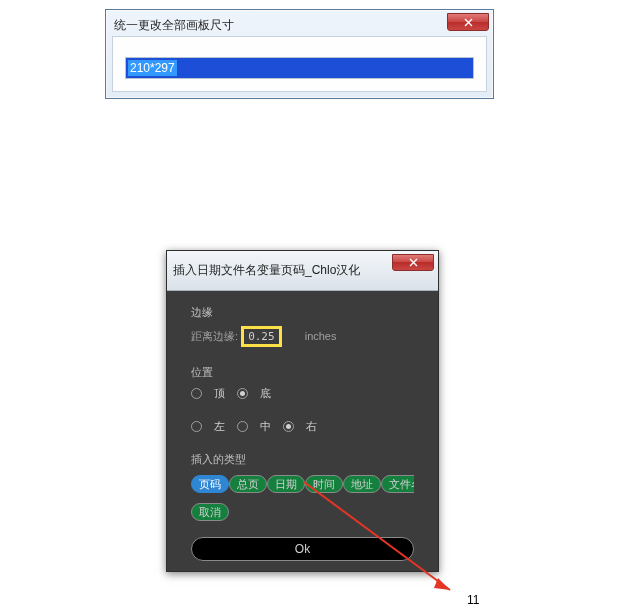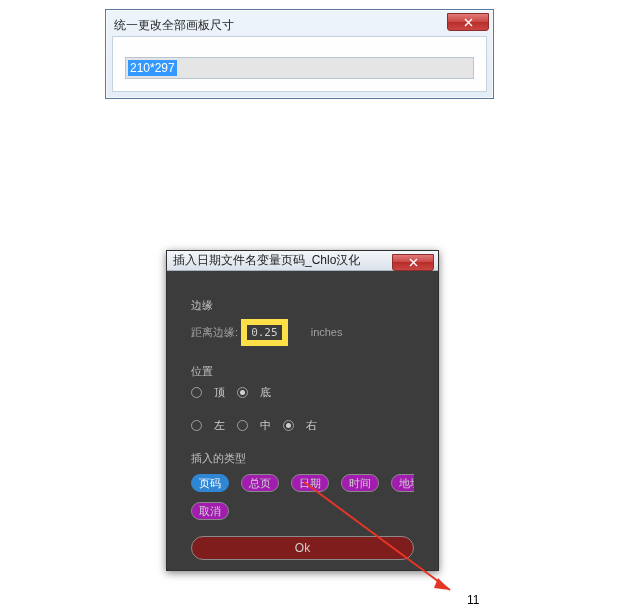--- a/index.html
+++ b/index.html
@@ -67,21 +67,21 @@
     border-radius: 3px;
     font-size: 12px;
     color: #222;
     display: flex; align-items: center; justify-content: center;
     cursor: default;
   }
   .dlg1-input {
     margin-top: 6px;
     height: 22px;
     border: 1px solid #b8c4d2;
-    background: #e5e5e5;
+    background: #1d4ed8;
     display: flex;
     align-items: center;
     padding: 0 2px;
   }
   .dlg1-input-sel {
     background: #3399ff;
     color: #fff;
     padding: 1px 2px;
     font-size: 12px;
   }
@@ -91,89 +91,89 @@
     position: absolute;
     left: 166px; top: 250px;
     width: 273px;
     border: 1px solid #2f2f2f;
     background: #3c3c3c;
     box-shadow: 0 2px 8px rgba(0,0,0,0.5);
   }
   .dlg2-title {
     background: linear-gradient(#f3f6fa,#dbe2ea);
     border-bottom: 1px solid #a9b4c1;
-    height: 20px;
+    height: 40px;
     display: flex; align-items: center;
     padding: 4px 6px;
     font-size: 12px;
     color: #222;
     position: relative;
   }
   .dlg2-close {
     position: absolute; right: 4px; top: 3px;
     width: 42px; height: 17px;
     background: linear-gradient(#e07a78,#c94643 49%,#b82d2a 50%,#c94643);
     border: 1px solid #8a2d2b;
     border-radius: 0 0 3px 3px;
     color: #fff;
     display: flex; align-items: center; justify-content: center;
     font-size: 10px;
   }
   .dlg2-body {
-    padding: 27px 24px 10px 24px;
+    padding: 14px 24px 10px 24px;
     color: #d0d0d0;
     font-size: 11px;
     border-radius: 22px;
   }
   .sect-label { color: #c0c0c0; margin-bottom: 6px; }
   .margin-row { margin-bottom: 18px; }
   .margin-sub { color: #a0a0a0; }
   .margin-val {
     display: inline-block;
-    border: 6px solid #fde047;
+    border: 3px solid #fde047;
     padding: 1px 4px;
     color: #d0d0d0;
     font-family: monospace;
     font-size: 11px;
   }
   .radio-row { display: flex; gap: 12px; align-items: center; margin-bottom: 18px; }
   .radio { width: 11px; height: 11px; border-radius: 50%; border: 1px solid #a0a0a0; display:inline-flex; align-items:center; justify-content:center; }
   .radio.sel::after { content:""; width:5px; height:5px; border-radius:50%; background:#d0d0d0; }
   .radio-lbl { color: #d0d0d0; }
-  .chips { display: flex; gap: 12px; margin: 8px 0 10px 0; overflow: hidden; }
+  .chips { display: flex; gap: 0; margin: 8px 0 10px 0; overflow: hidden; }
   .chip {
     border: 1px solid #8a8a8a;
     border-radius: 9px;
     height: 18px;
     padding: 0 7px;
     display: inline-flex; align-items: center;
     font-size: 11px;
     color: #d0d0d0;
-    background: #a21caf;
+    background: #15803d;
     white-space: nowrap;
   }
   .chip.active { background: #2f87d4; border-color:#2f87d4; color:#fff; }
   .dlg2-input {
     height: 20px;
     background: #2a2a2a;
     border: 1px solid #4a4a4a;
     color: #d0d0d0;
     padding: 0 4px;
     width: 100%;
     font-family: monospace;
     font-size: 11px;
     display: flex; align-items: center;
     margin-bottom: 8px;
   }
   .ok-btn {
     margin-top: 16px;
     height: 24px;
     border: 1px solid #8a8a8a;
     border-radius: 14px;
-    background: #7f1d1d;
+    background: #000000;
     color: #d0d0d0;
     display: flex; align-items:center; justify-content:center;
     font-size: 12px;
   }
 
   
   .arrow {
     position: absolute;
     left: 300px; top: 478px;
     width: 170px; height: 130px;

